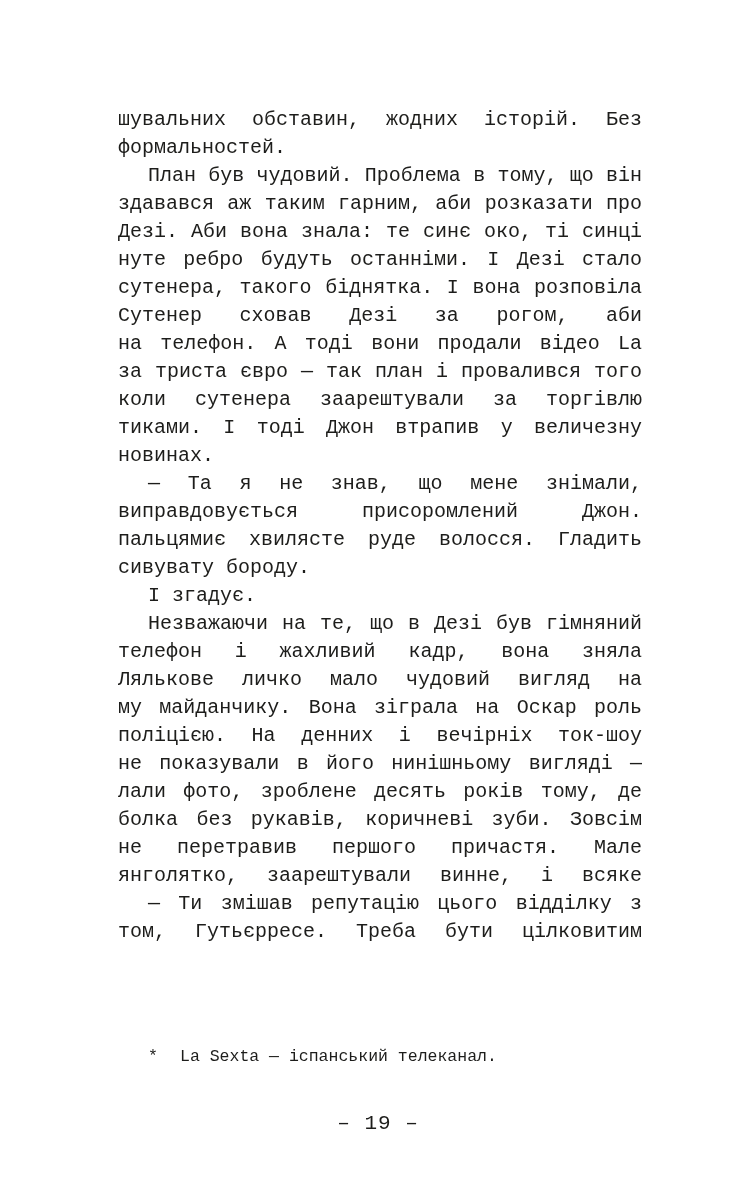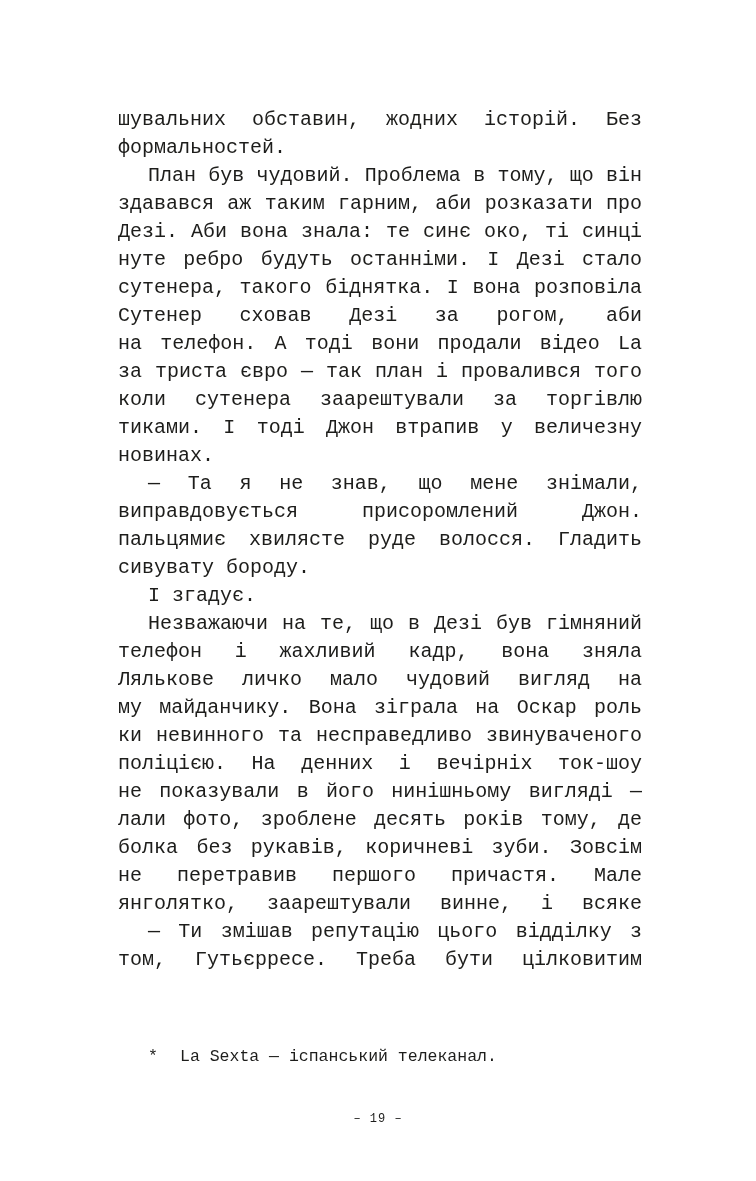--- a/index.html
+++ b/index.html
@@ -54,21 +54,21 @@
   }
   .footnote .fn-text {
     flex: 1 1 auto;
   }
   .page-number {
     position: absolute;
     left: 0;
     top: 1112px;
     width: 100%;
     text-align: center;
-    font-size: 12px;
+    font-size: 21px;
     letter-spacing: 1px;
   }
 </style>
 </head>
 <body>
 
 <div class="book-page">
 
   <div class="text-block">
 
@@ -87,21 +87,20 @@
       <div class="line par-end">новинах.</div>
       <div class="line indent">— Та я не знав, що мене знімали, комісаре, —</div>
       <div class="line">виправдовується присоромлений Джон. Розчісує</div>
       <div class="line">пальцямиє хвилясте руде волосся. Гладить густу</div>
       <div class="line par-end">сивувату бороду.</div>
       <div class="line indent par-end">І згадує.</div>
       <div class="line indent">Незважаючи на те, що в Дезі був гімняний</div>
       <div class="line">телефон і жахливий кадр, вона зняла достатньо.</div>
       <div class="line">Лялькове личко мало чудовий вигляд на знімально-</div>
       <div class="line">му майданчику. Вона зіграла на Оскар роль подруж-</div>
-      <div class="line">ки невинного та несправедливо звинуваченого</div>
       <div class="line">поліцією. На денних і вечірніх ток-шоу продали</div>
       <div class="line">не показували в його нинішньому вигляді — фут-</div>
       <div class="line">лали фото, зроблене десять років тому, де він ще</div>
       <div class="line">болка без рукавів, коричневі зуби. Зовсім ні, вик-</div>
       <div class="line">не перетравив першого причастя. Мале заблукане</div>
       <div class="line par-end">янголятко, заарештували винне, і всяке таке.</div>
       <div class="line indent">— Ти змішав репутацію цього відділку з боло-</div>
       <div class="line">том, Гутьєрресе. Треба бути цілковитим ідіотом.</div>
     </div>
 

